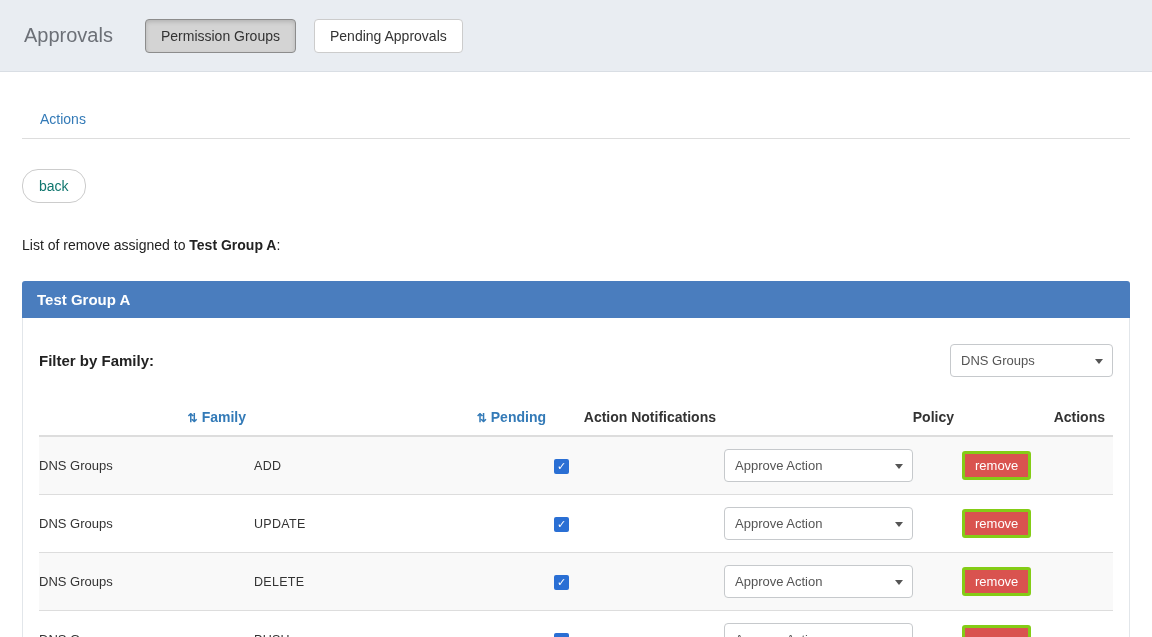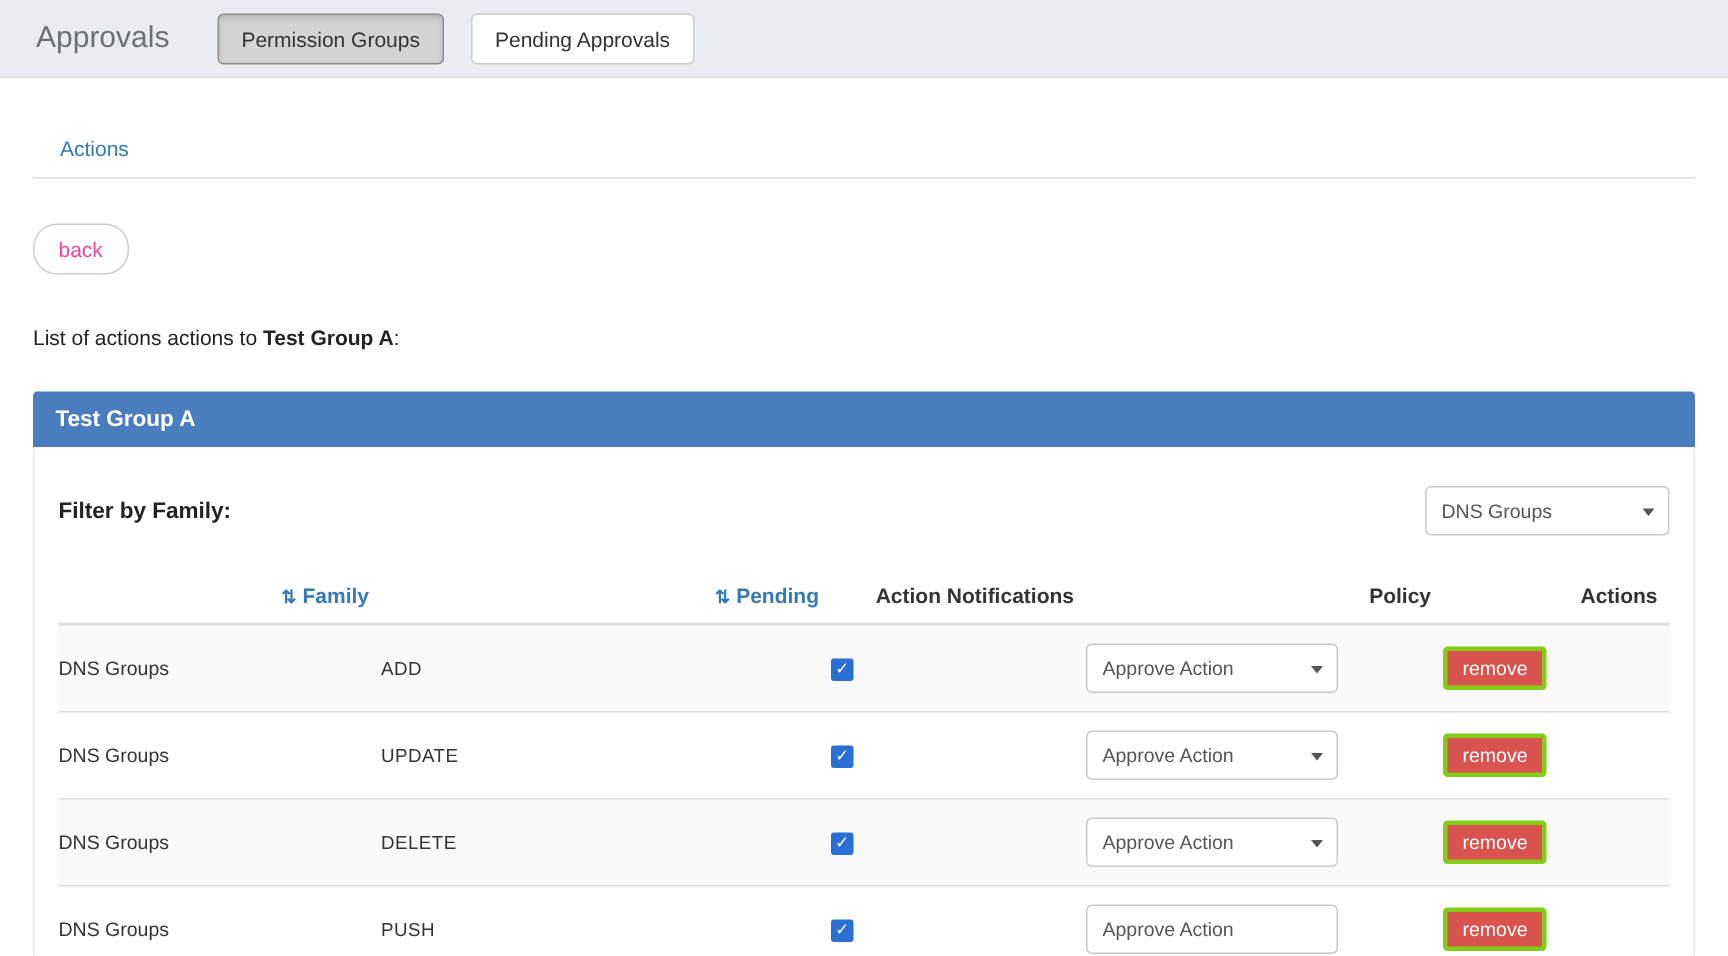--- a/index.html
+++ b/index.html
@@ -1,37 +1,37 @@
 <!DOCTYPE html>
 <html><head>
 <meta charset="utf-8">
 <style>
   * { margin:0; padding:0; box-sizing:border-box; }
   html,body { width:1152px; height:637px; overflow:hidden; background:#fff;
     font-family:"Liberation Sans", sans-serif; color:#333; }
 
   
-  .topbar { height:52px; background:#e9edf2; border-bottom:1px solid #d9dee4;
+  .topbar { height:72px; background:#e9edf2; border-bottom:1px solid #d9dee4;
     display:flex; align-items:center; padding:0 24px; }
   .app-title { font-size:20px; color:#6c7077; margin-right:32px; }
   .btn { font-size:14px; padding:8px 15px; border-radius:4px; border:1px solid #ccc;
     background:#fff; color:#333; cursor:pointer; margin-right:18px; }
   .btn.active { background:#d4d4d4; border-color:#8c8c8c;
     box-shadow: inset 0 2px 4px rgba(0,0,0,0.15); }
 
   
   .tabs { display:flex; align-items:flex-end; border-bottom:1px solid #ddd;
     margin:28px 22px 0 22px; }
   .tab { font-size:14px; padding:10px 17px; cursor:pointer; }
   .tab.active { background:#fff; border:1px solid #ddd; border-bottom:1px solid #fff;
     margin-bottom:-1px; border-radius:4px 4px 0 0; color:#555; }
   .tab.link { color:#337ab7; border:1px solid transparent; }
 
   .back-btn { margin:30px 0 0 22px; font-size:14px; padding:8px 16px;
-    border:1px solid #ccc; border-radius:16px; background:#fff; color:#ec4899; cursor:pointer; }
+    border:1px solid #ccc; border-radius:16px; background:#fff; color:#0f766e; cursor:pointer; }
 
   .intro { margin:34px 0 0 22px; font-size:14px; color:#222; }
   .intro b { font-weight:bold; }
 
   
   .panel { margin:28px 22px 0 22px; border-radius:4px 4px 0 0; }
   .panel-header { background:#4a7dbe; color:#fff; font-weight:bold; font-size:15px;
     padding:10px 15px; border-radius:3px 3px 0 0; }
   .panel-body { background:#fff; border:1px solid #e2e6ea; border-top:none; padding:0 16px 8px 16px; }
 
@@ -39,21 +39,21 @@
   .filter-row { display:flex; justify-content:space-between; align-items:center;
     gap:5px; padding:26px 0 4px 0; }
   .filter-label { font-size:15px; font-weight:bold; color:#222; }
   .select { position:relative; border:1px solid #c6c9cc; border-radius:4px; background:#fff;
     height:33px; display:flex; align-items:center; padding:0 24px 0 10px;
     font-size:13px; color:#555; cursor:pointer; }
   .select .caret { position:absolute; right:9px; top:14px; width:0; height:0;
     border-left:4px solid transparent; border-right:4px solid transparent;
     border-top:5px solid #555; }
   .select.filter-select { width:163px; }
-  .select.policy-select { width:168px; }
+  .select.policy-select { width:189px; }
 
   
   table { border-collapse:collapse; width:100%; margin-top:22px; table-layout:fixed; }
   col.c-family { width:215px; } col.c-method { width:300px; }
   col.c-notif { width:170px; } col.c-policy { width:238px; } col.c-actions { width:151px; }
   th { text-align:right; font-size:14px; font-weight:bold; padding:6px 8px 10px 0;
     border-bottom:2px solid #ddd; color:#333; }
   th.sortable { color:#337ab7; cursor:pointer; }
   .sort-glyph { font-size:12px; margin-right:4px; }
   td { font-size:13px; padding:12px 8px 12px 0; border-top:1px solid #ddd; vertical-align:middle; }
@@ -79,21 +79,21 @@
   <button class="btn active">Permission Groups</button>
   <button class="btn">Pending Approvals</button>
 </div>
 
 <div class="tabs">
   <div class="tab link">Actions</div>
 </div>
 
 <button class="back-btn">back</button>
 
-<p class="intro"><span>List of actions actions to </span><b>Test Group A</b><span>:</span></p>
+<p class="intro"><span>List of remove assigned to </span><b>Test Group A</b><span>:</span></p>
 
 <div class="panel">
   <div class="panel-header">Test Group A</div>
   <div class="panel-body">
 
     <div class="filter-row">
       <span class="filter-label">Filter by Family:</span>
       <div class="select filter-select">
         <span>DNS Groups</span>
         <span class="caret"></span>

